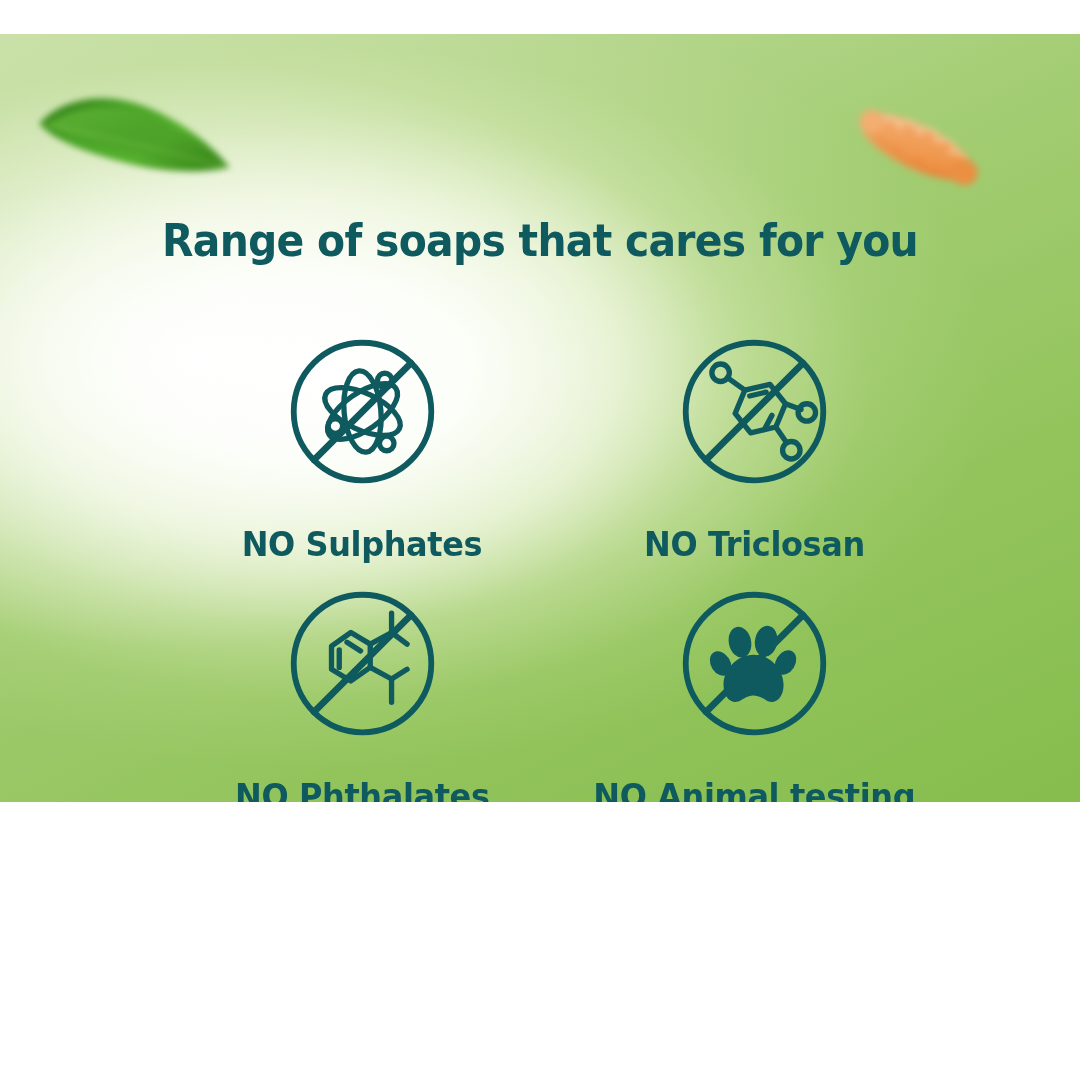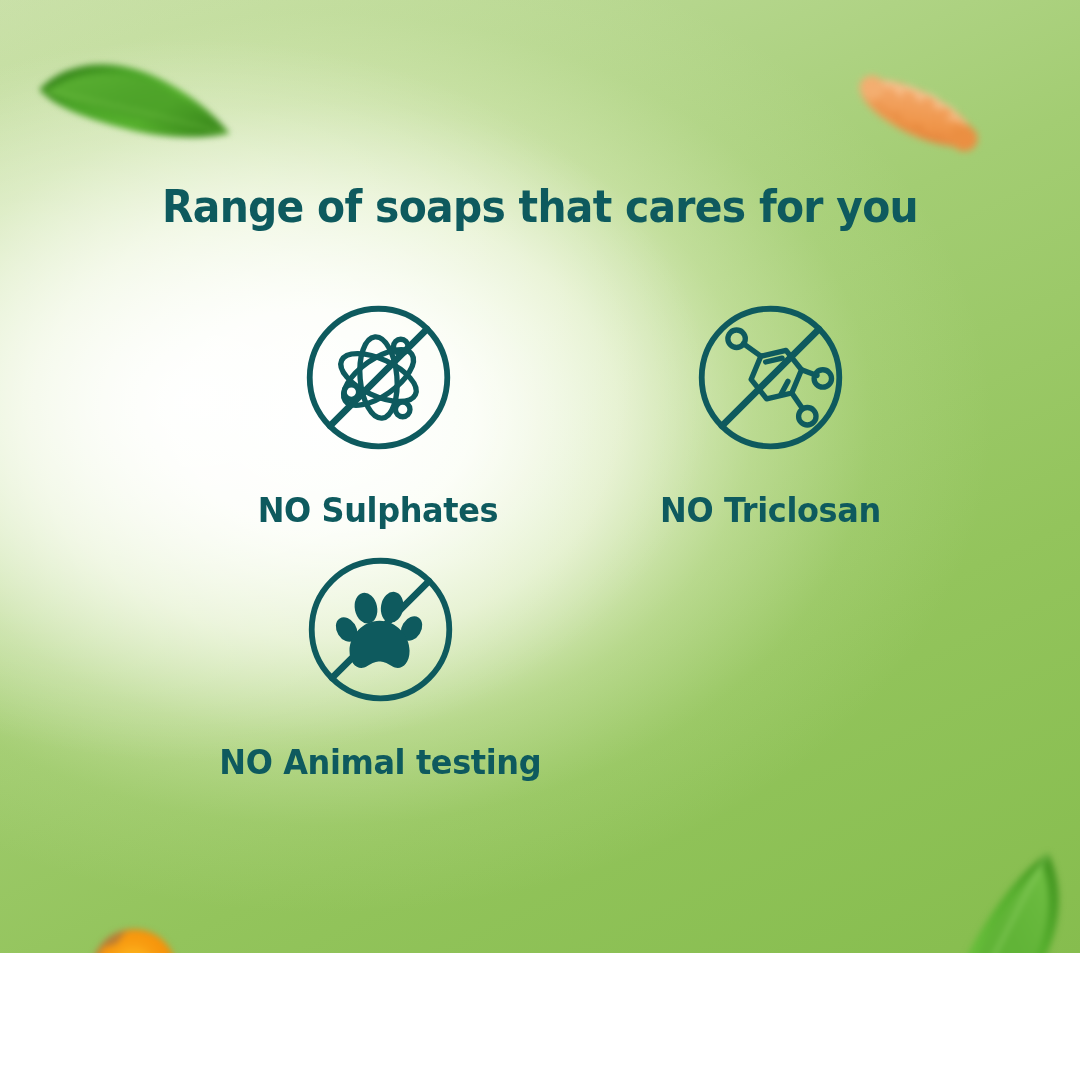--- a/index.html
+++ b/index.html
@@ -10,23 +10,24 @@
     overflow: hidden;
   }
 
   body {
     font-family: "Liberation Sans", sans-serif;
   }
 
   #poster {
     position: relative;
     width: 1080px;
-    height: 953px;
+    height: 768px;
     overflow: hidden;
     background: #c4b5fd;
+    margin-top: 34px;
   }
 
   
   .bg-base {
     position: absolute;
     inset: 0;
     background: linear-gradient(155deg,
                 #c9e0a8 0%,
                 #b9d892 18%,
                 #a3cd73 42%,
@@ -108,21 +109,21 @@
     letter-spacing: -0.8px;
     line-height: 1.1;
     transform: scaleX(0.93);
     transform-origin: 50% 50%;
     white-space: nowrap;
   }
 
   .grid {
     position: absolute;
     top: 300px;
-    left: 150px;
+    left: 134px;
     width: 780px;
     display: grid;
     grid-template-columns: 1fr 1fr;
     grid-template-rows: 252px 252px;
     column-gap: 0px;
   }
 
   .claim {
     display: flex;
     flex-direction: column;
@@ -294,20 +295,42 @@
                 <circle cx="134" cy="81" r="9"></circle>
                 <circle cx="118" cy="120" r="9"></circle>
               </g>
               <line x1="30" y1="130" x2="130" y2="30" stroke-width="7"></line>
             </g>
           </svg>
         </div>
         <div class="claim-label">NO Triclosan</div>
       </div>
 
+      <div class="claim cell-2">
+        <div class="claim-icon">
+          <svg viewBox="0 0 160 160">
+            <g fill="none" stroke="#0e5a5e" stroke-width="6" stroke-linecap="round" stroke-linejoin="round">
+              <circle cx="80" cy="80" r="71"></circle>
+              <g stroke-width="5.5">
+                <polygon points="48,62 68,48 88,60 88,84 68,98 48,86"></polygon>
+                <line x1="56" y1="66" x2="56" y2="84"></line>
+                <line x1="64" y1="58" x2="78" y2="67"></line>
+                <line x1="88" y1="60" x2="110" y2="48"></line>
+                <line x1="110" y1="48" x2="110" y2="28"></line>
+                <line x1="110" y1="48" x2="126" y2="60"></line>
+                <line x1="88" y1="84" x2="110" y2="96"></line>
+                <line x1="110" y1="96" x2="126" y2="86"></line>
+                <line x1="110" y1="96" x2="110" y2="120"></line>
+              </g>
+              <line x1="30" y1="130" x2="130" y2="30" stroke-width="7"></line>
+            </g>
+          </svg>
+        </div>
+        <div class="claim-label">NO Phthalates</div>
+      </div>
 
       <div class="claim cell-3">
         <div class="claim-icon">
           <svg viewBox="0 0 160 160">
             <g fill="none" stroke="#0e5a5e" stroke-width="6" stroke-linecap="round" stroke-linejoin="round">
               <circle cx="80" cy="80" r="71"></circle>
             </g>
             <g fill="#0e5a5e">
               <ellipse cx="65" cy="58" rx="11.5" ry="16" transform="rotate(-12 65 58)"></ellipse>
               <ellipse cx="92" cy="57" rx="11.5" ry="16" transform="rotate(10 92 57)"></ellipse>

